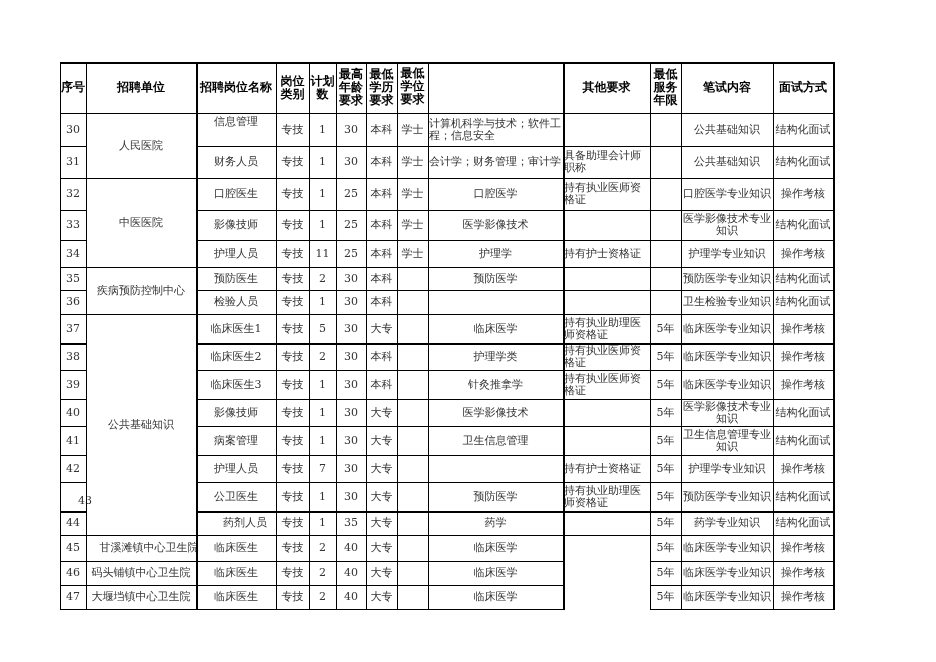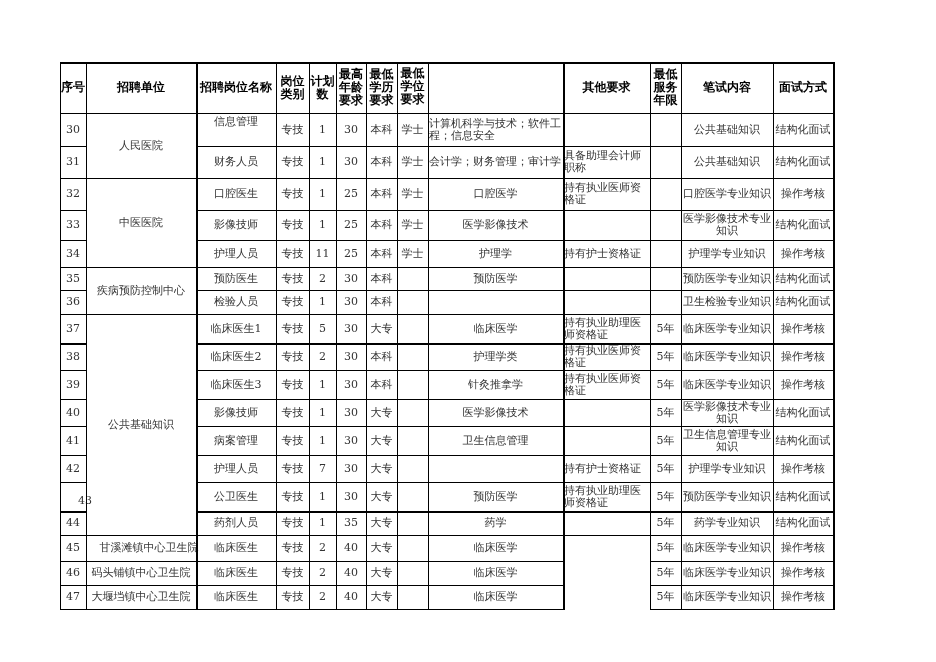--- a/index.html
+++ b/index.html
@@ -187,21 +187,21 @@
     <div class="cell" style="left: 309px; top: 482px; width: 27px; height: 29px;">1</div>
     <div class="cell" style="left: 336px; top: 482px; width: 30px; height: 29px;">30</div>
     <div class="cell" style="left: 366px; top: 482px; width: 31px; height: 29px;">大专</div>
     <div class="cell" style="left: 397px; top: 482px; width: 31px; height: 29px;"></div>
     <div class="cell" style="left: 428px; top: 482px; width: 135px; height: 29px;">预防医学</div>
     <div class="cell left" style="left: 563px; top: 482px; width: 87px; height: 29px;">持有执业助理医师资格证</div>
     <div class="cell" style="left: 650px; top: 482px; width: 31px; height: 29px;">5年</div>
     <div class="cell" style="left: 681px; top: 482px; width: 92px; height: 29px;">预防医学专业知识</div>
     <div class="cell" style="left: 773px; top: 482px; width: 60px; height: 29px;">结构化面试</div>
     <div class="cell" style="left: 60px; top: 511px; width: 26px; height: 24px;">44</div>
-    <div class="cell" style="left: 196px; top: 511px; width: 80px; height: 24px; text-align: center;">药剂人员</div>
+    <div class="cell" style="left: 205px; top: 511px; width: 80px; height: 24px; text-align: center;">药剂人员</div>
     <div class="cell" style="left: 276px; top: 511px; width: 33px; height: 24px;">专技</div>
     <div class="cell" style="left: 309px; top: 511px; width: 27px; height: 24px;">1</div>
     <div class="cell" style="left: 336px; top: 511px; width: 30px; height: 24px;">35</div>
     <div class="cell" style="left: 366px; top: 511px; width: 31px; height: 24px;">大专</div>
     <div class="cell" style="left: 397px; top: 511px; width: 31px; height: 24px;"></div>
     <div class="cell" style="left: 428px; top: 511px; width: 135px; height: 24px;">药学</div>
     <div class="cell left" style="left: 563px; top: 511px; width: 87px; height: 24px;"></div>
     <div class="cell" style="left: 650px; top: 511px; width: 31px; height: 24px;">5年</div>
     <div class="cell" style="left: 681px; top: 511px; width: 92px; height: 24px;">药学专业知识</div>
     <div class="cell" style="left: 773px; top: 511px; width: 60px; height: 24px;">结构化面试</div>

